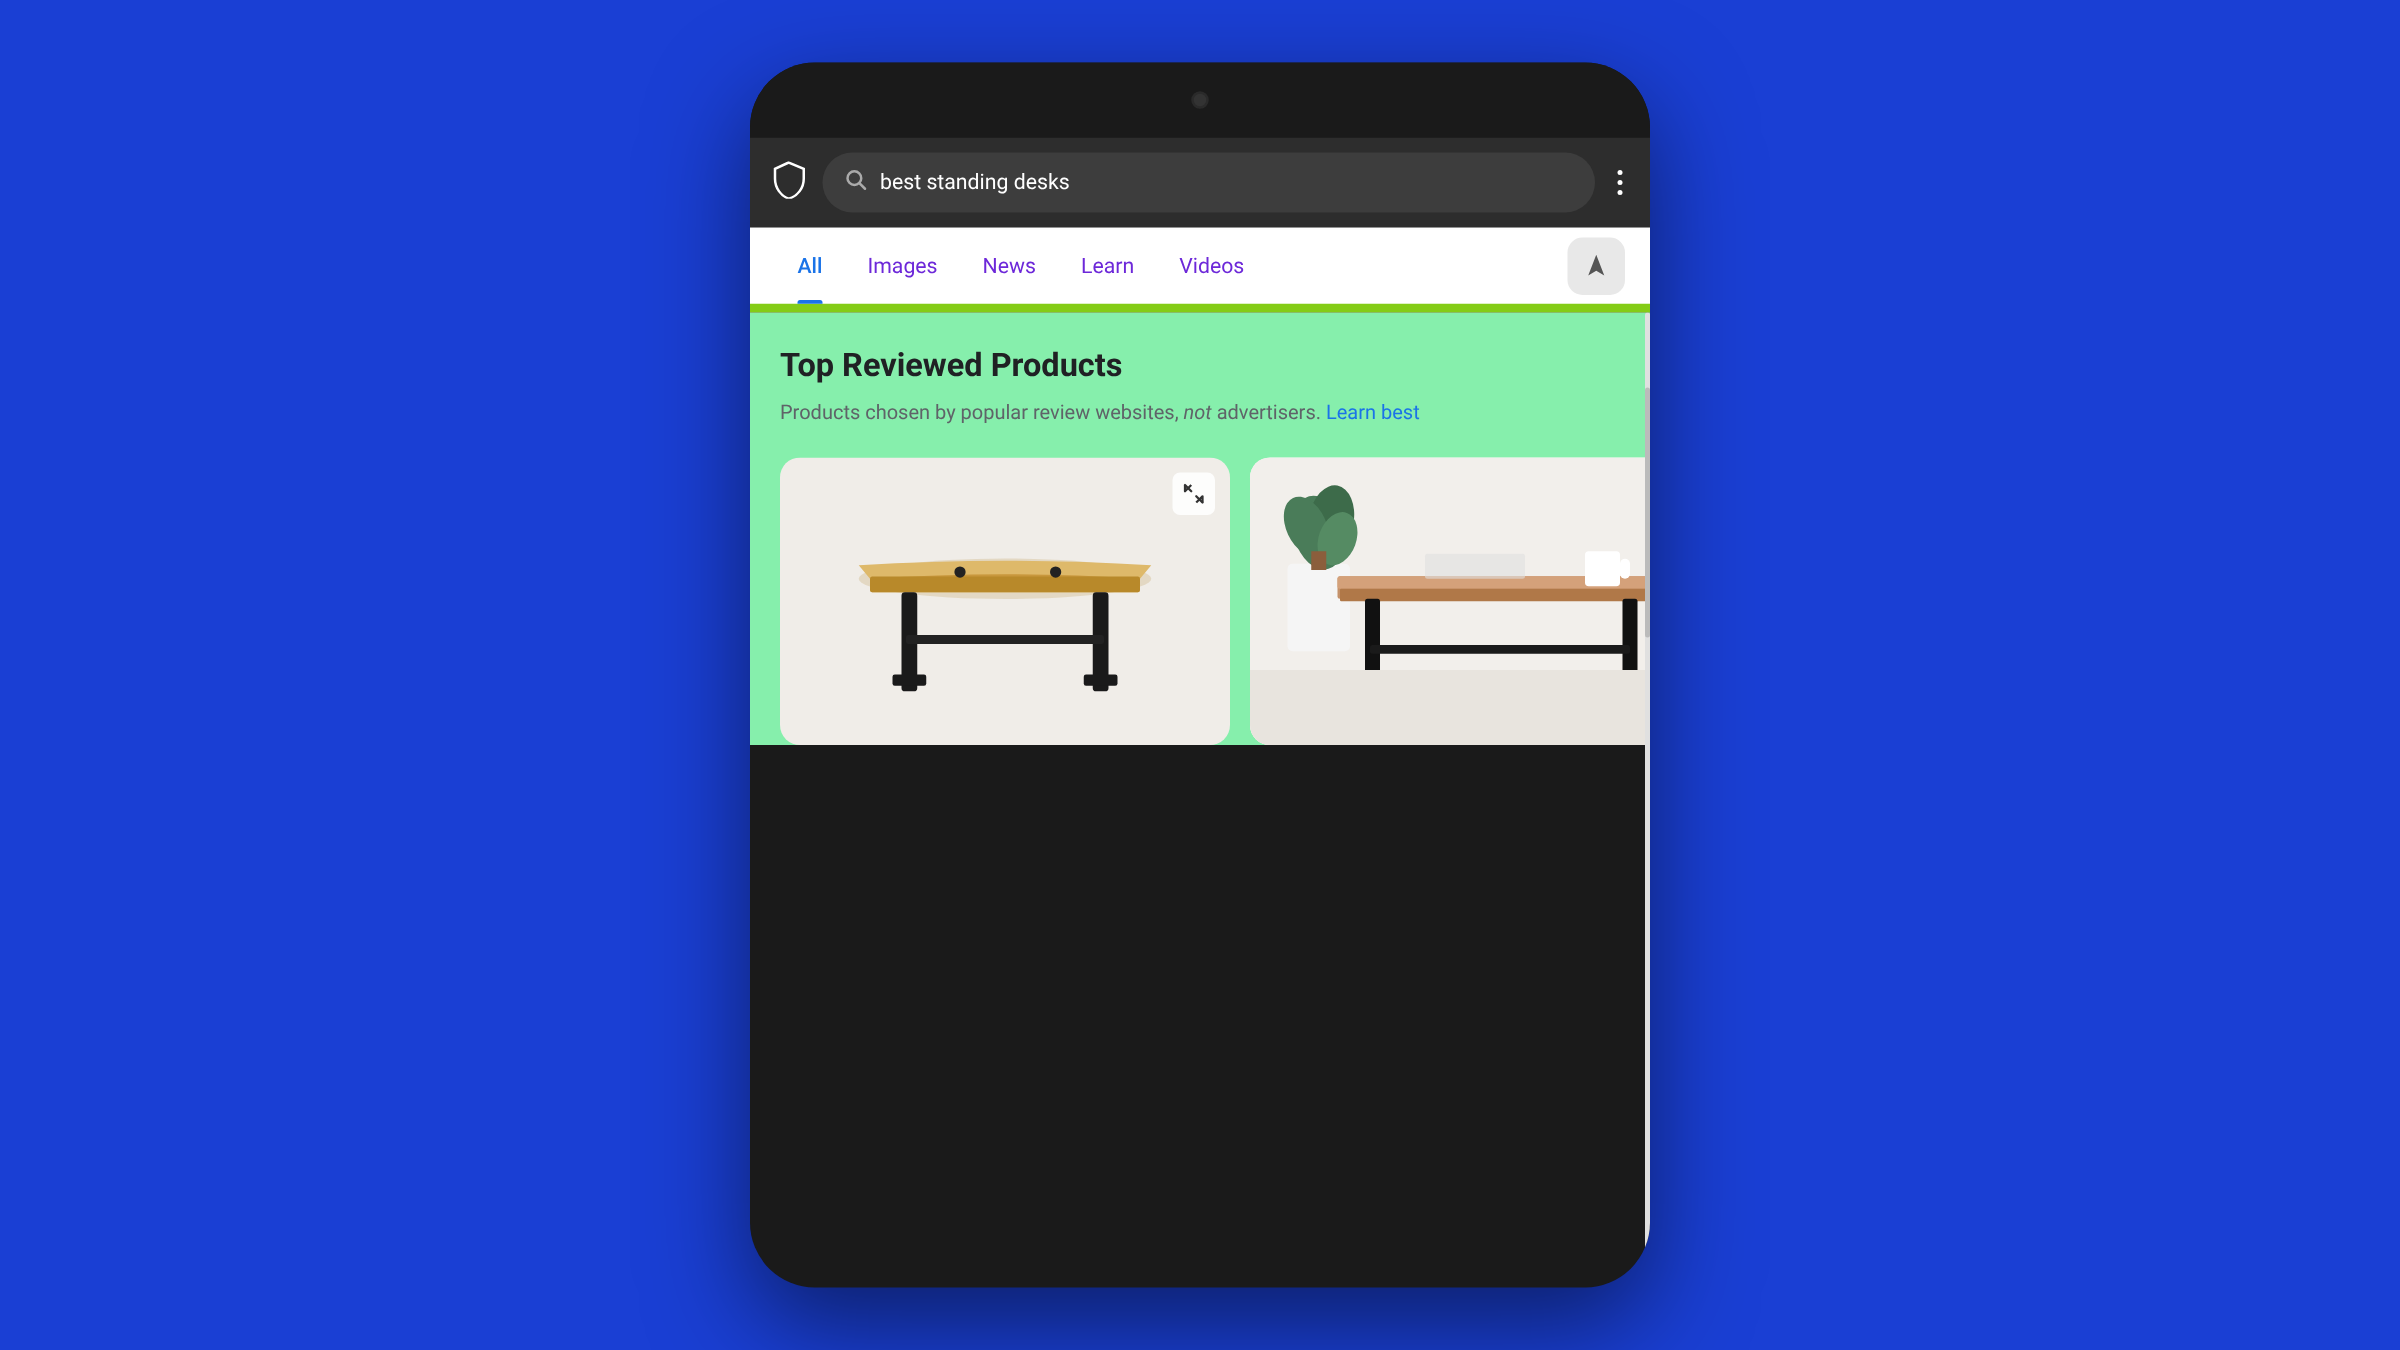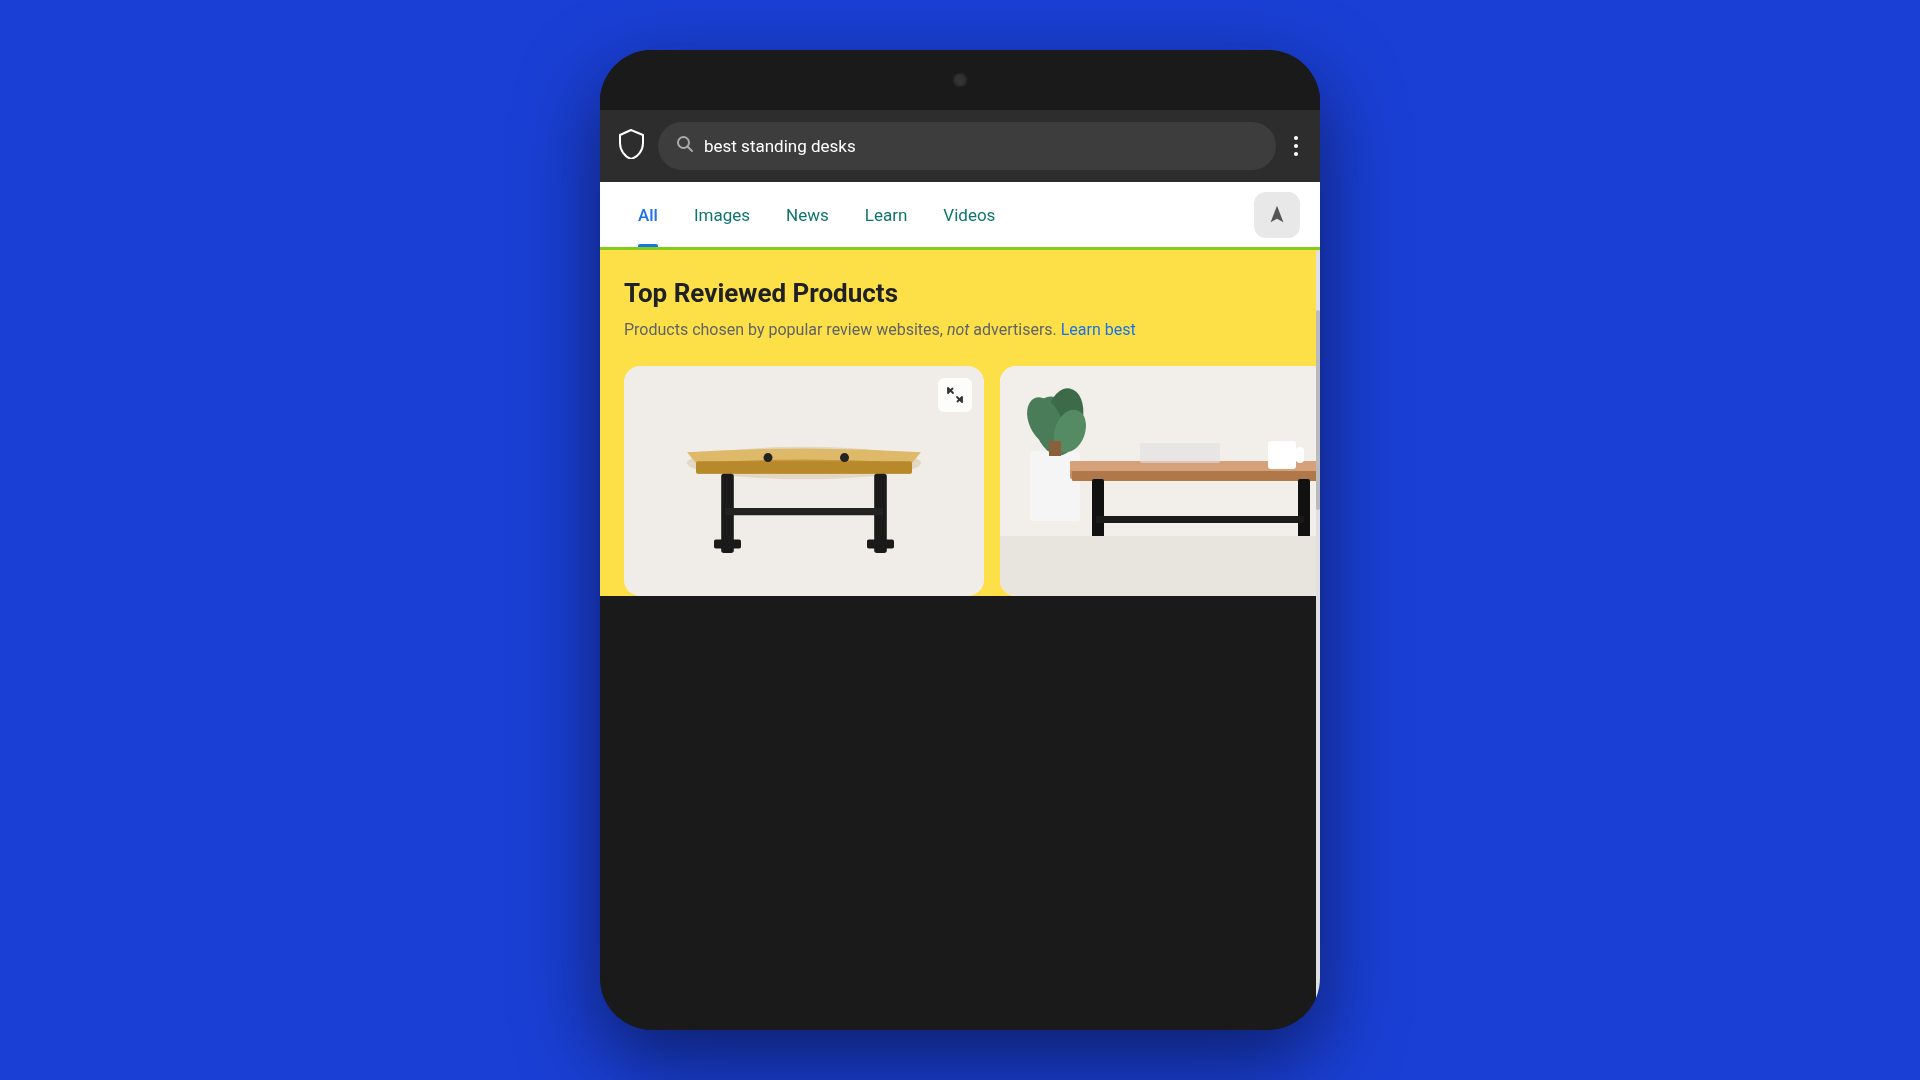--- a/index.html
+++ b/index.html
@@ -98,37 +98,37 @@
     .more-dot {
       width: 4px;
       height: 4px;
       background: white;
       border-radius: 50%;
     }
 
     
     .search-tabs {
       background: #ffffff;
-      border-bottom: 3px solid #84cc16;
+      border-bottom: 7px solid #84cc16;
       display: flex;
       align-items: center;
       padding: 0 20px;
       height: 68px;
       gap: 0;
       text-align: center;
     }
 
     .tab-item {
       padding: 0 18px;
       height: 100%;
       display: flex;
       align-items: center;
       justify-content: center;
       font-size: 17px;
-      color: #0f766e;
+      color: #6d28d9;
       cursor: pointer;
       position: relative;
       font-weight: 400;
     }
 
     .tab-item.active {
       color: #1a73e8;
       font-weight: 500;
     }
 
@@ -161,21 +161,21 @@
 
     .location-btn svg {
       width: 22px;
       height: 22px;
       fill: #555;
     }
 
     
     .content-area {
       padding: 28px 24px 0 24px;
-      background: #fde047;
+      background: #86efac;
     }
 
     .section-title {
       font-size: 26px;
       font-weight: 700;
       color: #202124;
       margin-bottom: 10px;
     }
 
     .section-subtitle {

